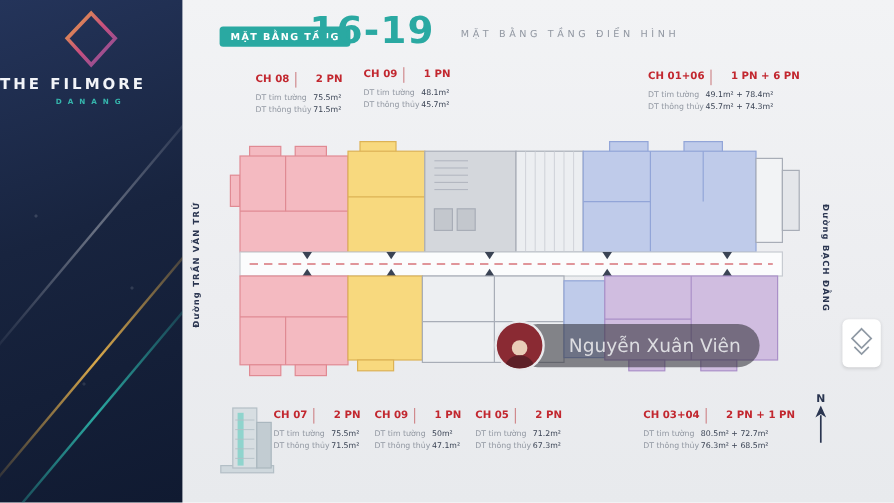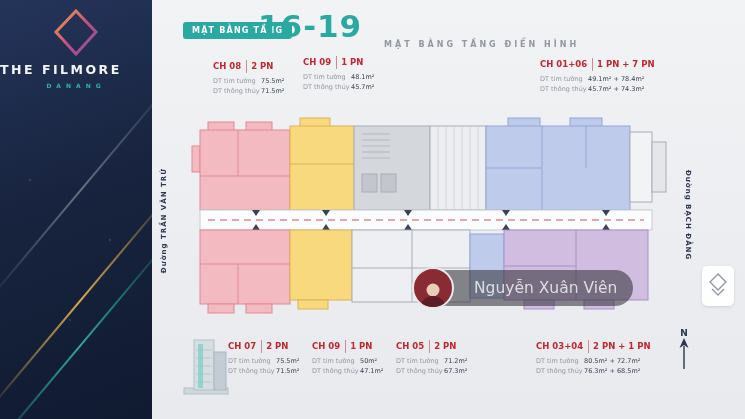--- a/index.html
+++ b/index.html
@@ -19,26 +19,26 @@
   .streak.faint{top:190px;transform:rotate(-50deg);background:linear-gradient(90deg,transparent,rgba(255,255,255,.35),transparent);}
   .logo-wrap{position:absolute;left:0;top:8px;width:152px;text-align:center;}
   .brand-name{position:absolute;left:0;top:62px;width:160px;text-align:left;color:#f2f4f8;
         font-size:12.5px;font-weight:bold;letter-spacing:2.5px;}
   .brand-city{position:absolute;left:0;top:82px;width:152px;text-align:center;color:#35b5ac;
         font-size:6px;letter-spacing:5px;font-weight:bold;}
   
   .badge{position:absolute;left:183px;top:22px;background:#2aa9a2;color:#fff;font-size:8px;
         font-weight:bold;letter-spacing:1.2px;padding:4px 9px;border-radius:3px;}
   .floors{position:absolute;left:258px;top:8px;color:#2aa9a2;font-size:31px;font-weight:bold;letter-spacing:1px;}
-  .subtitle{position:absolute;left:384px;top:40px;color:#9298a2;font-size:8px;letter-spacing:3px;font-weight:bold;}
+  .subtitle{position:absolute;left:384px;top:24px;color:#9298a2;font-size:8px;letter-spacing:3px;font-weight:normal;}
   
   .unit-card{position:absolute;font-size:6.5px;color:#9298a2;line-height:1.55;}
   .unit-head{display:flex;align-items:center;color:#c2272f;font-weight:bold;font-size:8.5px;margin-bottom:3px;}
   .unit-id{padding-right:5px;}
-  .unit-type{border-left:1px solid #d08a8e;padding-left:4px;}
+  .unit-type{border-left:1px solid #d08a8e;padding-left:16px;}
   .unit-row{display:flex;}
   .unit-row .k{width:48px;}
   .unit-row .v{color:#3a4354;}
   
   .street-v{position:absolute;color:#2a3550;font-size:7px;letter-spacing:1px;font-weight:bold;
         writing-mode:vertical-rl;white-space:nowrap;}
   .street-v.left{left:160px;top:168px;transform:rotate(180deg);}
   .street-v.right{left:684px;top:170px;}
   .street-b{position:absolute;left:330px;top:385px;width:220px;text-align:center;color:#2a3550;
         font-size:7.5px;letter-spacing:2px;font-weight:bold;}
@@ -179,21 +179,21 @@
         <span class="v">48.1m²</span>
       </div>
     <div class="unit-row">
         <span class="k">DT thông thủy</span>
         <span class="v">45.7m²</span>
       </div>
   </div>
   <div class="unit-card" style="left:540px;top:58px">
     <div class="unit-head">
         <span class="unit-id">CH 01+06</span>
-        <span class="unit-type">1 PN + 7 PN</span>
+        <span class="unit-type">1 PN + 6 PN</span>
       </div>
     <div class="unit-row">
         <span class="k">DT tim tường</span>
         <span class="v">49.1m² + 78.4m²</span>
       </div>
     <div class="unit-row">
         <span class="k">DT thông thủy</span>
         <span class="v">45.7m² + 74.3m²</span>
       </div>
   </div>

